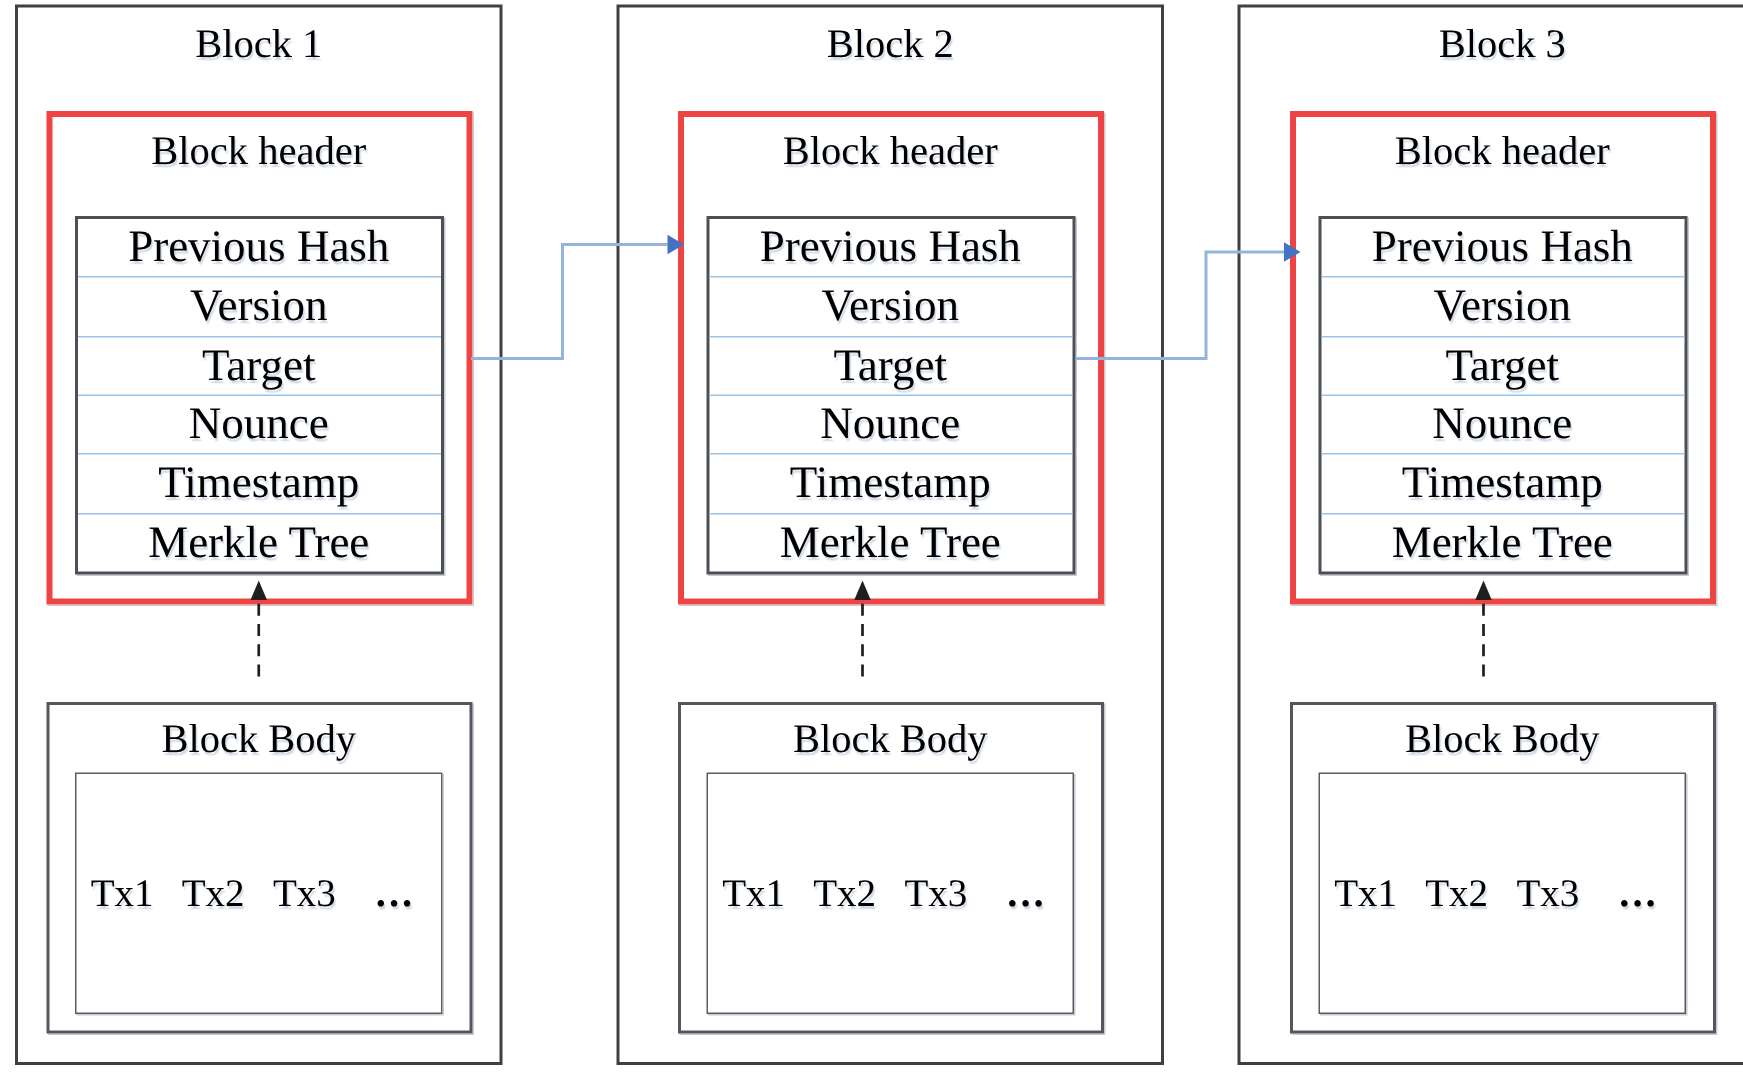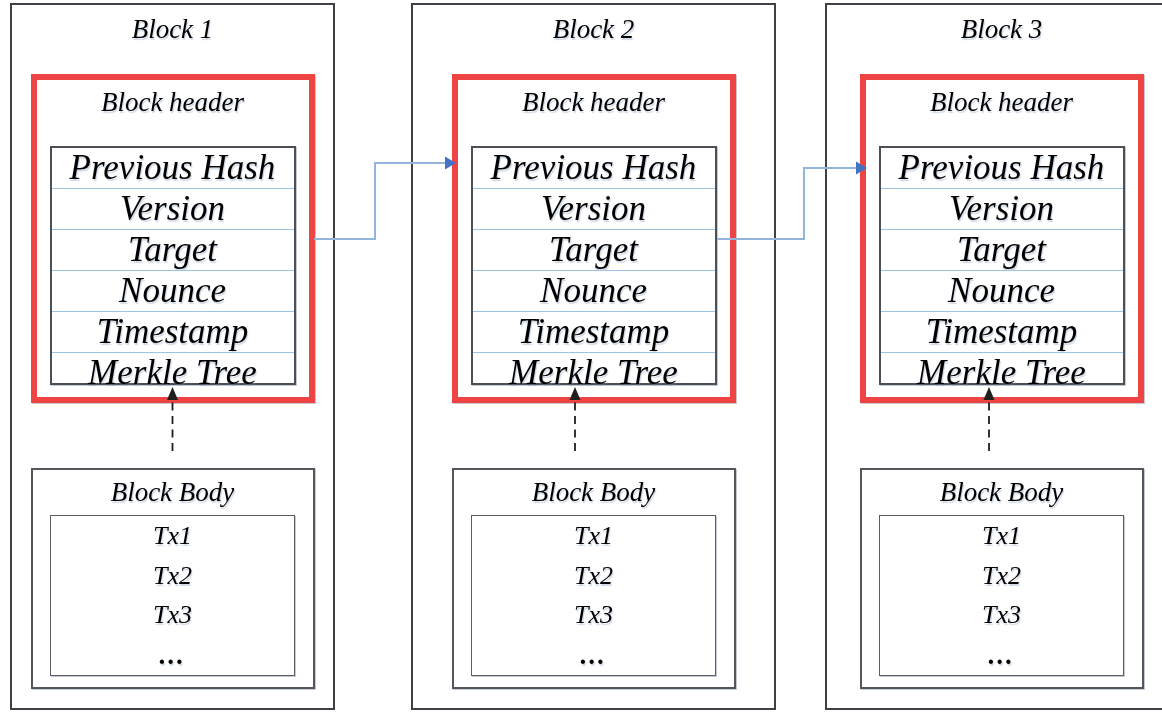--- a/index.html
+++ b/index.html
@@ -4,21 +4,20 @@
 <style>
   html, body { margin: 0; padding: 0; background: #ffffff; }
   .canvas {
     position: relative;
     width: 1162px;
     height: 719px;
     background: #ffffff;
     font-family: "Liberation Serif", "DejaVu Serif", serif;
     color: #000000;
     overflow: hidden;
-    font-style: italic;
   }
   .txt {
     text-shadow: 1px 2px 1px rgba(116,143,183,0.35);
     white-space: nowrap;
   }
   .block {
     position: absolute;
     top: 3px;
     height: 707px;
     border: 2px solid #3d4045;
@@ -34,21 +33,21 @@
     top: 7px; left: 0; right: 0;
     text-align: center;
     font-size: 27px;
     line-height: 34px;
   }
   .header-box {
     position: absolute;
     top: 69px; left: 0; right: 0;
     margin: 0 auto;
     width: 284px; height: 329px;
-    border: 6px solid #ef4444;
+    border: 4px solid #ef4444;
     box-shadow: 1px 1px 0 rgba(150,160,175,0.55);
     box-sizing: border-box;
   }
   .inner-title {
     position: absolute;
     top: 6px; left: 0; right: 0;
     text-align: center;
     font-size: 27px;
     line-height: 32px;
   }
@@ -62,21 +61,21 @@
     box-sizing: border-box;
     display: flex;
     flex-direction: column;
     background: #ffffff;
   }
   .frow {
     flex: 1;
     display: flex;
     align-items: center;
     justify-content: center;
-    font-size: 35px;
+    font-size: 30px;
   }
   .frow + .frow { border-top: 1px solid #9dc3e6; }
 
   .body-box {
     position: absolute;
     top: 447px; left: 0; right: 0;
     margin: 16px auto;
     width: 284px; height: 221px;
     border: 2px solid #53565c;
     box-shadow: 1px 1px 0 rgba(150,160,175,0.55);
@@ -85,21 +84,20 @@
   }
   .tx-table {
     position: absolute;
     top: 45px; left: 0; right: 0;
     margin: 0 auto;
     width: 245px; height: 161px;
     border: 1.5px solid #5a5d63;
     box-shadow: 1px 1px 0 rgba(150,160,175,0.55);
     box-sizing: border-box;
     display: flex;
-    flex-direction: column;
   }
   .trow {
     flex: 1;
     display: flex;
     align-items: center;
     justify-content: center;
     font-size: 26px;
   }
   .trow.ellipsis { font-weight: 700; font-size: 27px; letter-spacing: 2px; }
 

